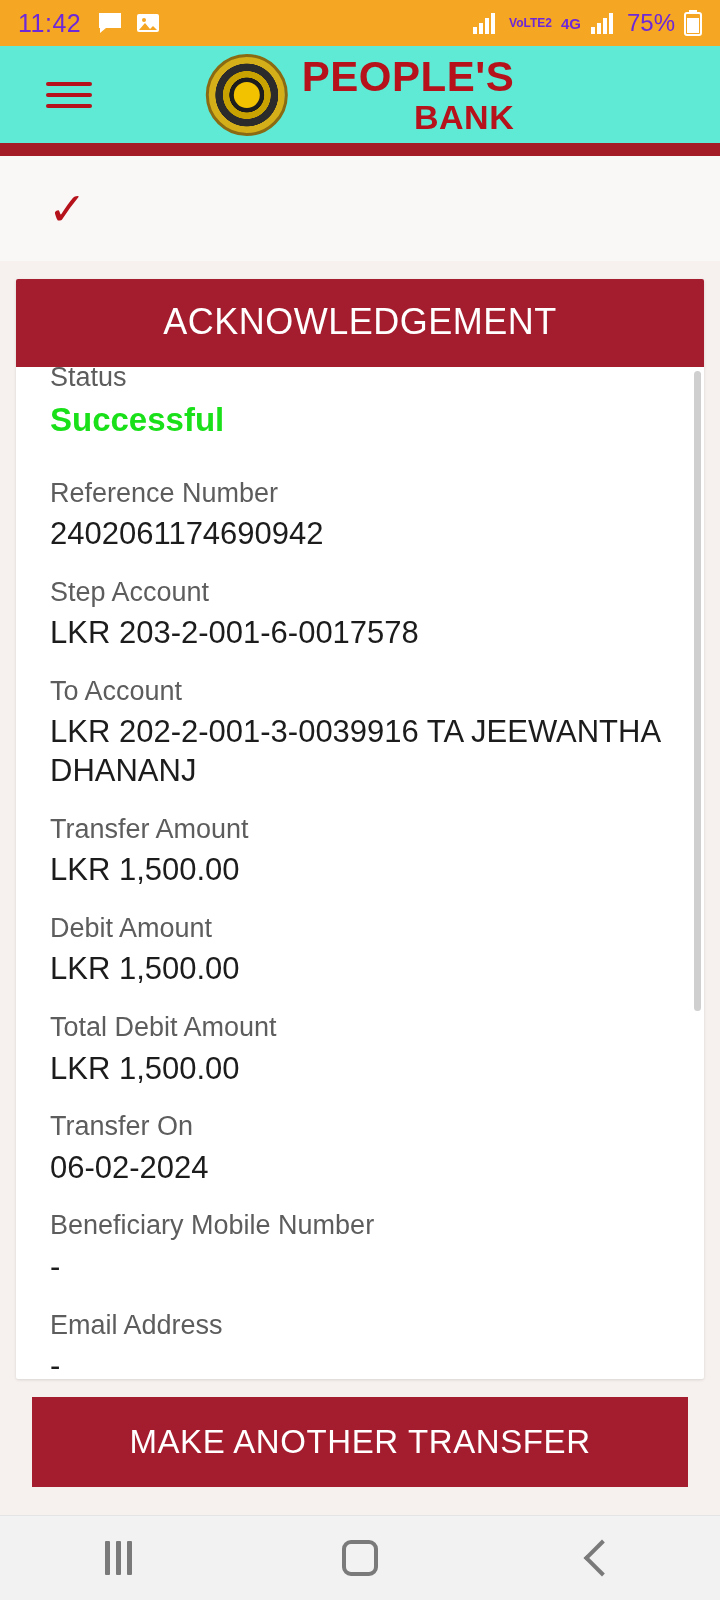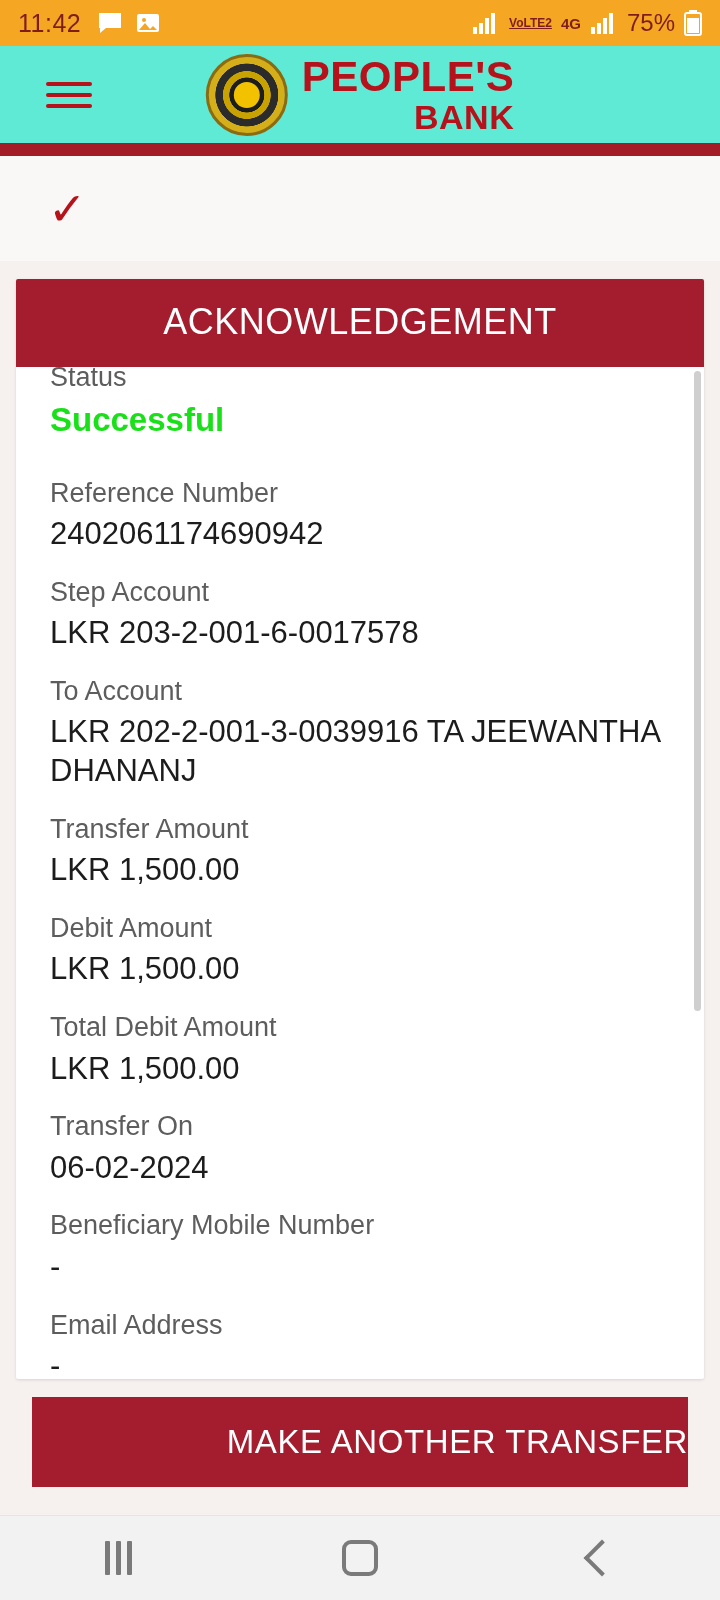--- a/index.html
+++ b/index.html
@@ -15,21 +15,21 @@
     background: #f6f1ef;
     display: flex; flex-direction: column;
   }
 
   
   .statusbar {
     height: 46px;
     background: #f5a623;
     display: flex; align-items: center;
     padding: 12px 18px;
-    color: #7f1d1d;
+    color: #6d28d9;
     justify-content: flex-end;
   }
   .sb-time {
     font-size: 25px;
     font-weight: 400;
     letter-spacing: .5px;
     margin-right: 16px;
   }
   .sb-left-icons { display: flex; align-items: center; gap: 12px; }
   .sb-right { margin-left: auto; display: flex; align-items: center; gap: 9px; }
@@ -157,21 +157,21 @@
   .cta-wrap { padding: 18px 16px 0 16px; }
   .cta {
     width: 100%;
     background: #a41d2f;
     color: #ffffff;
     border: none;
     font-family: inherit;
     font-size: 33px;
     letter-spacing: .6px;
     padding: 26px 0;
-    text-align: right;
+    text-align: center;
     cursor: pointer;
   }
 
   
   .navbar {
     height: 86px;
     background: #f2f2f2;
     display: flex; align-items: center; justify-content: space-around;
     border-top: 1px solid #e4e4e4;
     margin-top: auto;
@@ -207,21 +207,21 @@
         <path d="M4 19l6-7 5 6 3-3 4 4z" fill="#f5a623"></path>
       </svg>
     </div>
     <div class="sb-right">
       <svg class="sb-icon" width="28" height="24" viewBox="0 0 28 24">
         <rect x="1" y="16" width="4" height="7" fill="#ffffff"></rect>
         <rect x="7" y="12" width="4" height="11" fill="#ffffff"></rect>
         <rect x="13" y="7" width="4" height="16" fill="#ffffff"></rect>
         <rect x="19" y="2" width="4" height="21" fill="#ffffff"></rect>
       </svg>
-      <div style="display:flex;flex-direction:column;align-items:center;line-height:1;text-decoration:underline;">
+      <div style="display:flex;flex-direction:column;align-items:center;line-height:1;">
         <span style="font-size:12px;font-weight:700;">VoLTE2</span>
       </div>
       <div style="display:flex;flex-direction:column;align-items:center;line-height:1;">
         <span style="font-size:15px;font-weight:700;">4G</span>
       </div>
       <svg class="sb-icon" width="28" height="24" viewBox="0 0 28 24">
         <rect x="1" y="16" width="4" height="7" fill="#ffffff"></rect>
         <rect x="7" y="12" width="4" height="11" fill="#ffffff"></rect>
         <rect x="13" y="7" width="4" height="16" fill="#ffffff"></rect>
         <rect x="19" y="2" width="4" height="21" fill="#ffffff"></rect>

